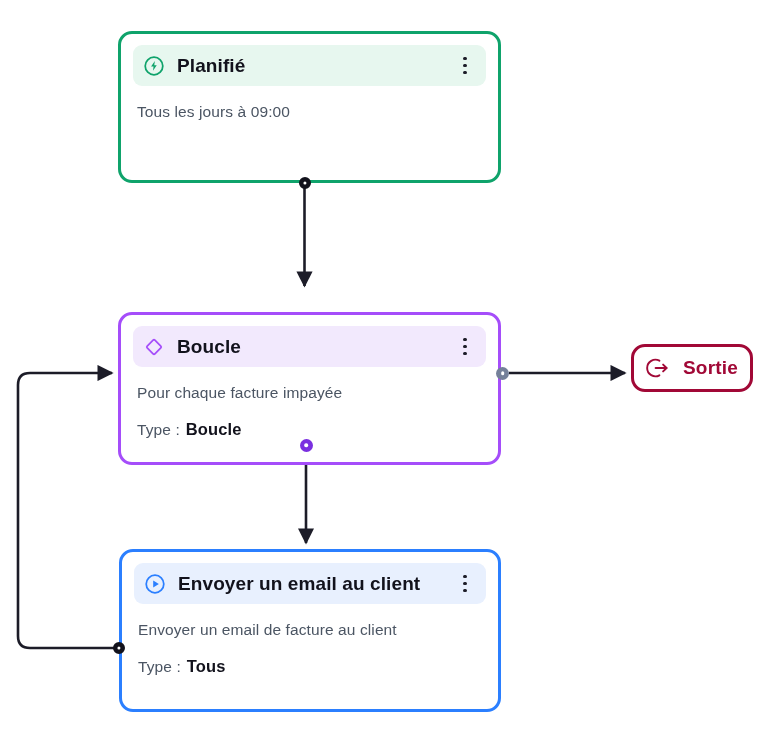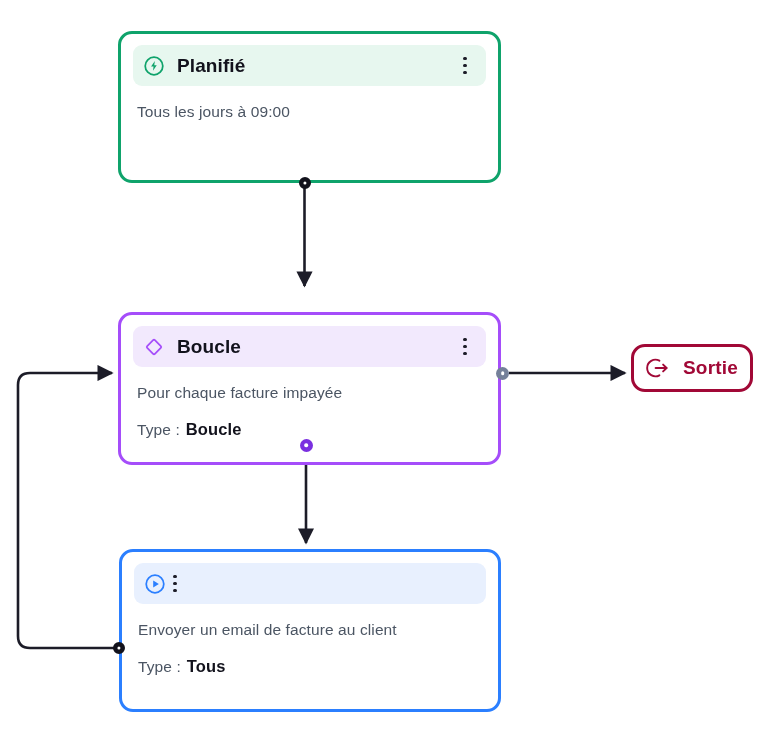--- a/index.html
+++ b/index.html
@@ -238,20 +238,21 @@
   </div>
   <span class="handle handle-gray" style="left:496px; top:366.5px;"></span>
   <span class="handle handle-purple" style="left:299.5px; top:438.5px;"></span>
 
   <div class="node node-blue" style="left:119px; top:549px; width:382px; height:163px;">
     <div class="node-header hdr-blue">
       <svg class="node-icon" viewBox="0 0 24 24" fill="none" xmlns="http://www.w3.org/2000/svg">
         <circle cx="12" cy="12" r="9.6" stroke="#2b7fff" stroke-width="1.9"></circle>
         <path d="M10 8.3 L16.2 12 L10 15.7 z" fill="#2b7fff"></path>
       </svg>
+      <span class="node-title">Envoyer un email au client</span>
       <span class="kebab">
         <i></i>
           <i></i>
           <i></i>
       </span>
     </div>
     <div class="node-desc">Envoyer un email de facture au client</div>
     <div class="node-type">
       <span>Type :</span><span class="tval">Tous</span>
     </div>

